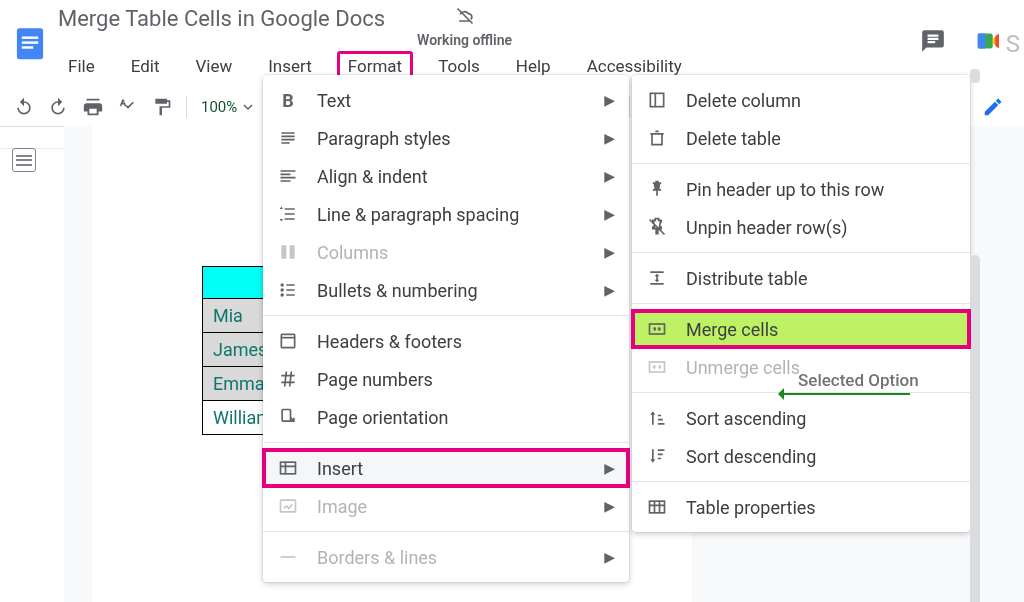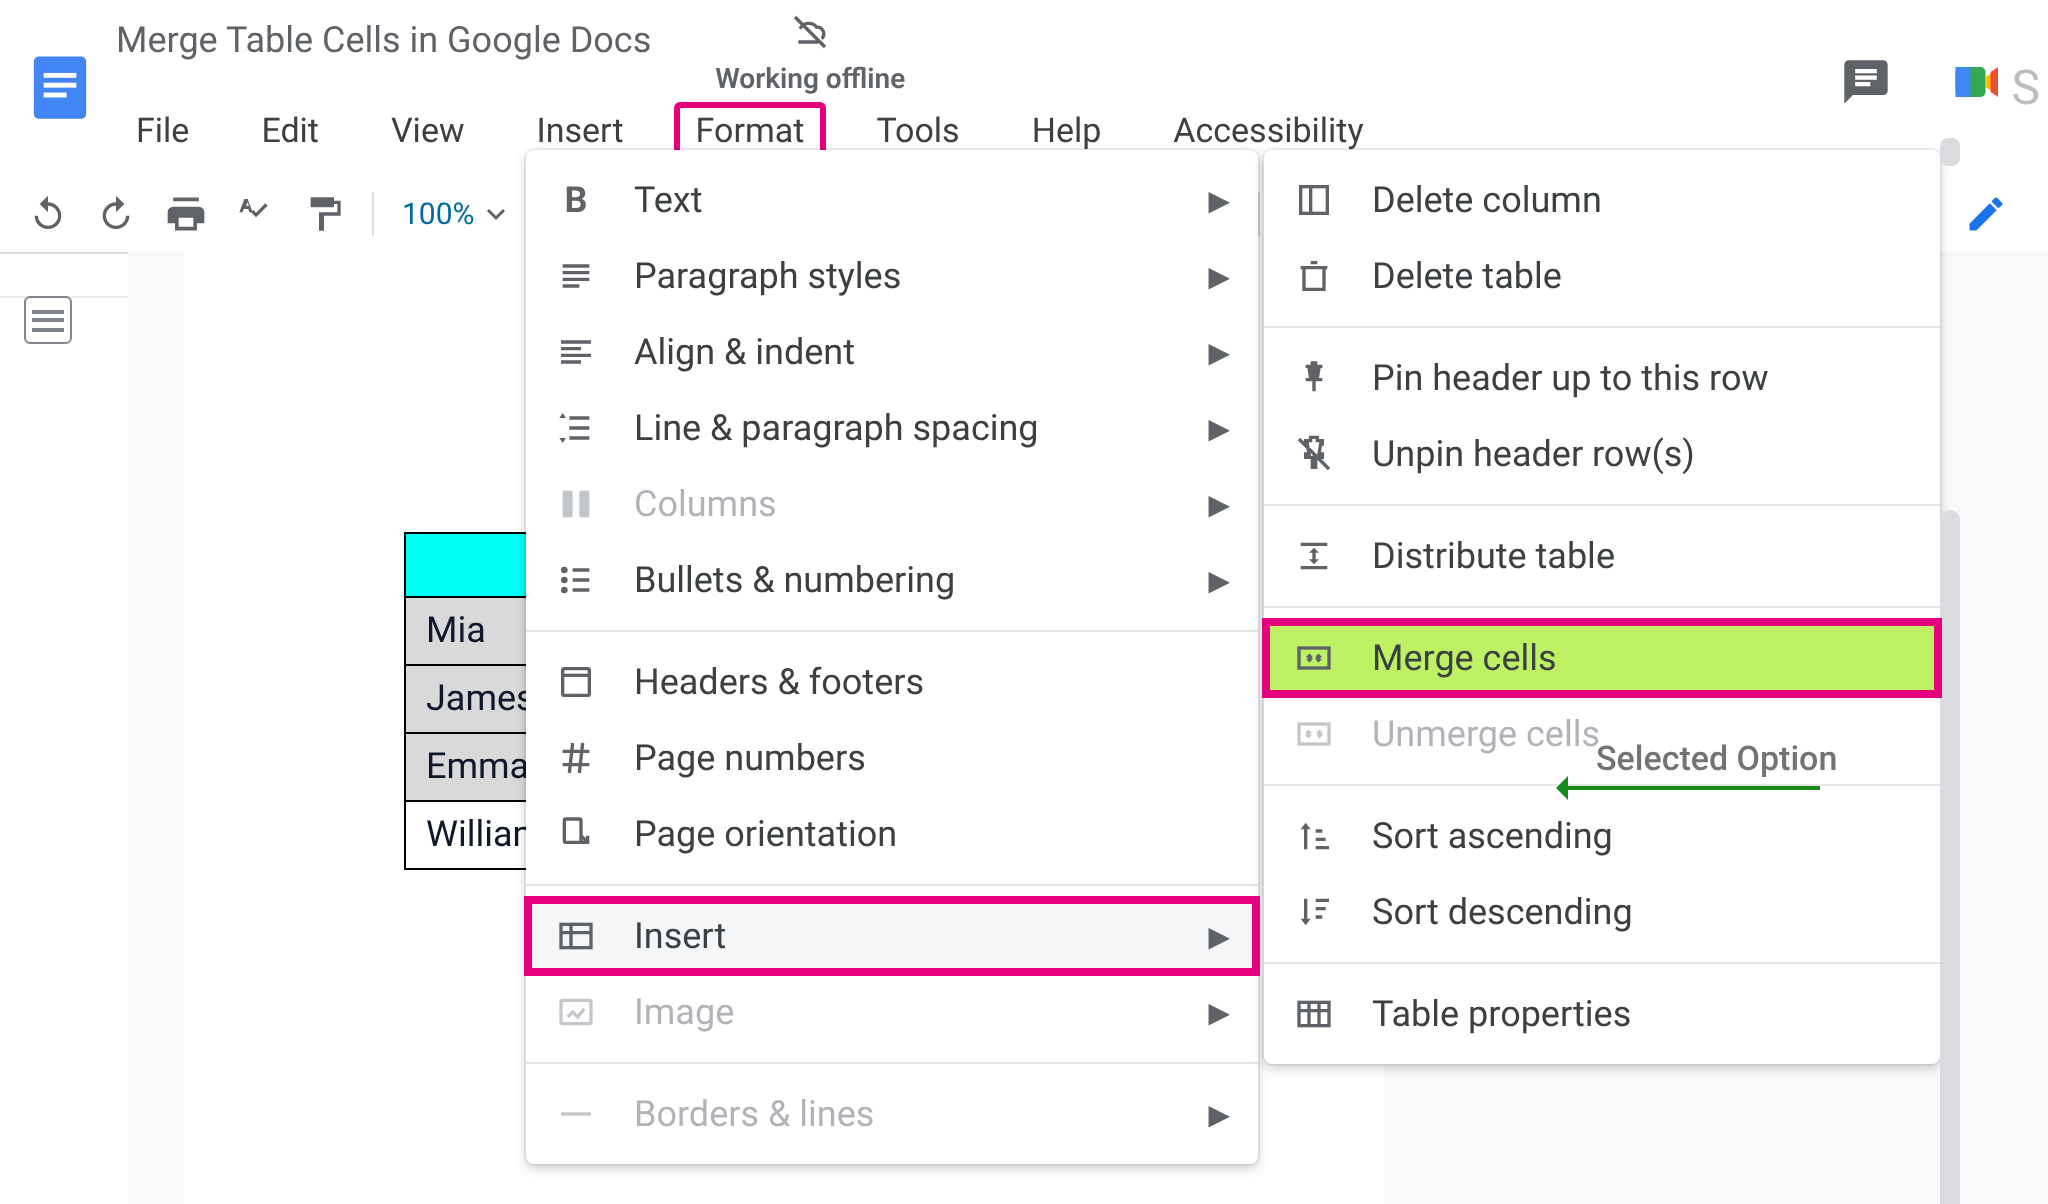--- a/index.html
+++ b/index.html
@@ -15,54 +15,54 @@
   
   .header {
     display: flex; align-items: center; padding: 6px 10px 0 10px;
     border-bottom: 1px solid transparent;
   }
   .logo {
     width: 40px; height: 40px; border-radius: 4px; display:flex; align-items:center; justify-content:center;
   }
   .logo svg { width: 36px; height: 36px; }
   .title-area { margin-left: 8px; flex: 1; }
-  .doc-title { font-size: 18px; color:#5f6368; letter-spacing:0; }
+  .doc-title { font-size: 22px; color:#5f6368; letter-spacing:0; }
   .offline { display:inline-flex; align-items:center; gap:6px; font-size:14px; font-weight:600; color:#5f6368; margin-left:28px;flex-direction:column; }
   .menubar { display:flex; align-items:center; gap:16px; margin-top:4px; }
   .menubar-item { font-size:17px; color:#3c4043; padding:4px 10px; border-radius:2px; cursor:pointer; }
   .menubar-item.highlighted { outline:3px solid #e6007e; outline-offset:-2px; }
   .header-right { display:flex; align-items:center; gap:28px; margin-right:10px; }
   .hdr-icon { color:#5f6368; }
   
   .toolbar {
     display:flex; align-items:center; padding:4px 14px; gap:14px;
     border-bottom:1px solid #dadce0; margin-top:6px; height:40px;
   }
   .toolbar .sep { width:1px; height:22px; background:#dadce0; }
   .tbtn { color:#5f6368; display:flex; align-items:center; }
-  .zoom { font-size:15px; color:#0369a1; display:flex; align-items:center; gap:6px;}
+  .zoom { font-size:15px; color:#14532d; display:flex; align-items:center; gap:6px;}
   .edit-pencil {
     margin-left:auto; width:34px; height:34px; border-radius:50%;
     display:flex; align-items:center; justify-content:center;
   }
   
   .ruler { position:relative; height:22px; border-bottom:1px solid #e8eaed; background:#fff; }
   .ruler-inner { position:absolute; left:90px; right:0; top:0; bottom:0; }
   .tick { position:absolute; top:3px; font-size:11px; color:#80868b; }
   .indent-marker { position:absolute; top:-1px; color:#1a73e8; font-size:14px; }
   
   .leftrail { position:absolute; left:0; top:148px; width:48px; display:flex; justify-content:center; }
   .outline { width:24px; height:24px; border:1.5px solid #80868b; border-radius:3px; display:flex; flex-direction:column; justify-content:space-evenly; padding:3px; }
   .outline div { height:2px; background:#80868b; }
   
   .canvas { position:absolute; left:64px; top:126px; right:0; bottom:0; background:#f8f9fa; }
   .page { position:absolute; left:28px; top:0; width:600px; height:600px; background:#fff; }
   
   .doc-table { position:absolute; left:110px; top:140px; border:1.5px solid #000; border-collapse:collapse; }
-  .doc-table td { border:1px solid #000; padding:6px 10px; font-size:18px; color:#0f172a; width:60px; height:32px; }
+  .doc-table td { border:1px solid #000; padding:6px 10px; font-size:18px; color:#0f766e; width:60px; height:32px; }
   .doc-table .hdr td { background:#00fff7; }
   .doc-table .body td { background:#d9d9d9; }
   .doc-table .lastrow td { background:#fff; }
   
   .menu {
     position:absolute; background:#fff; box-shadow:0 2px 6px rgba(0,0,0,.2), 0 0 0 1px rgba(0,0,0,.05);
     border-radius:4px; padding:6px 0; font-size:18px; color:#3c4043;
   }
   .menu.format { left:263px; top:75px; width:366px; }
   .menu.sub { left:632px; top:75px; width:338px; }

